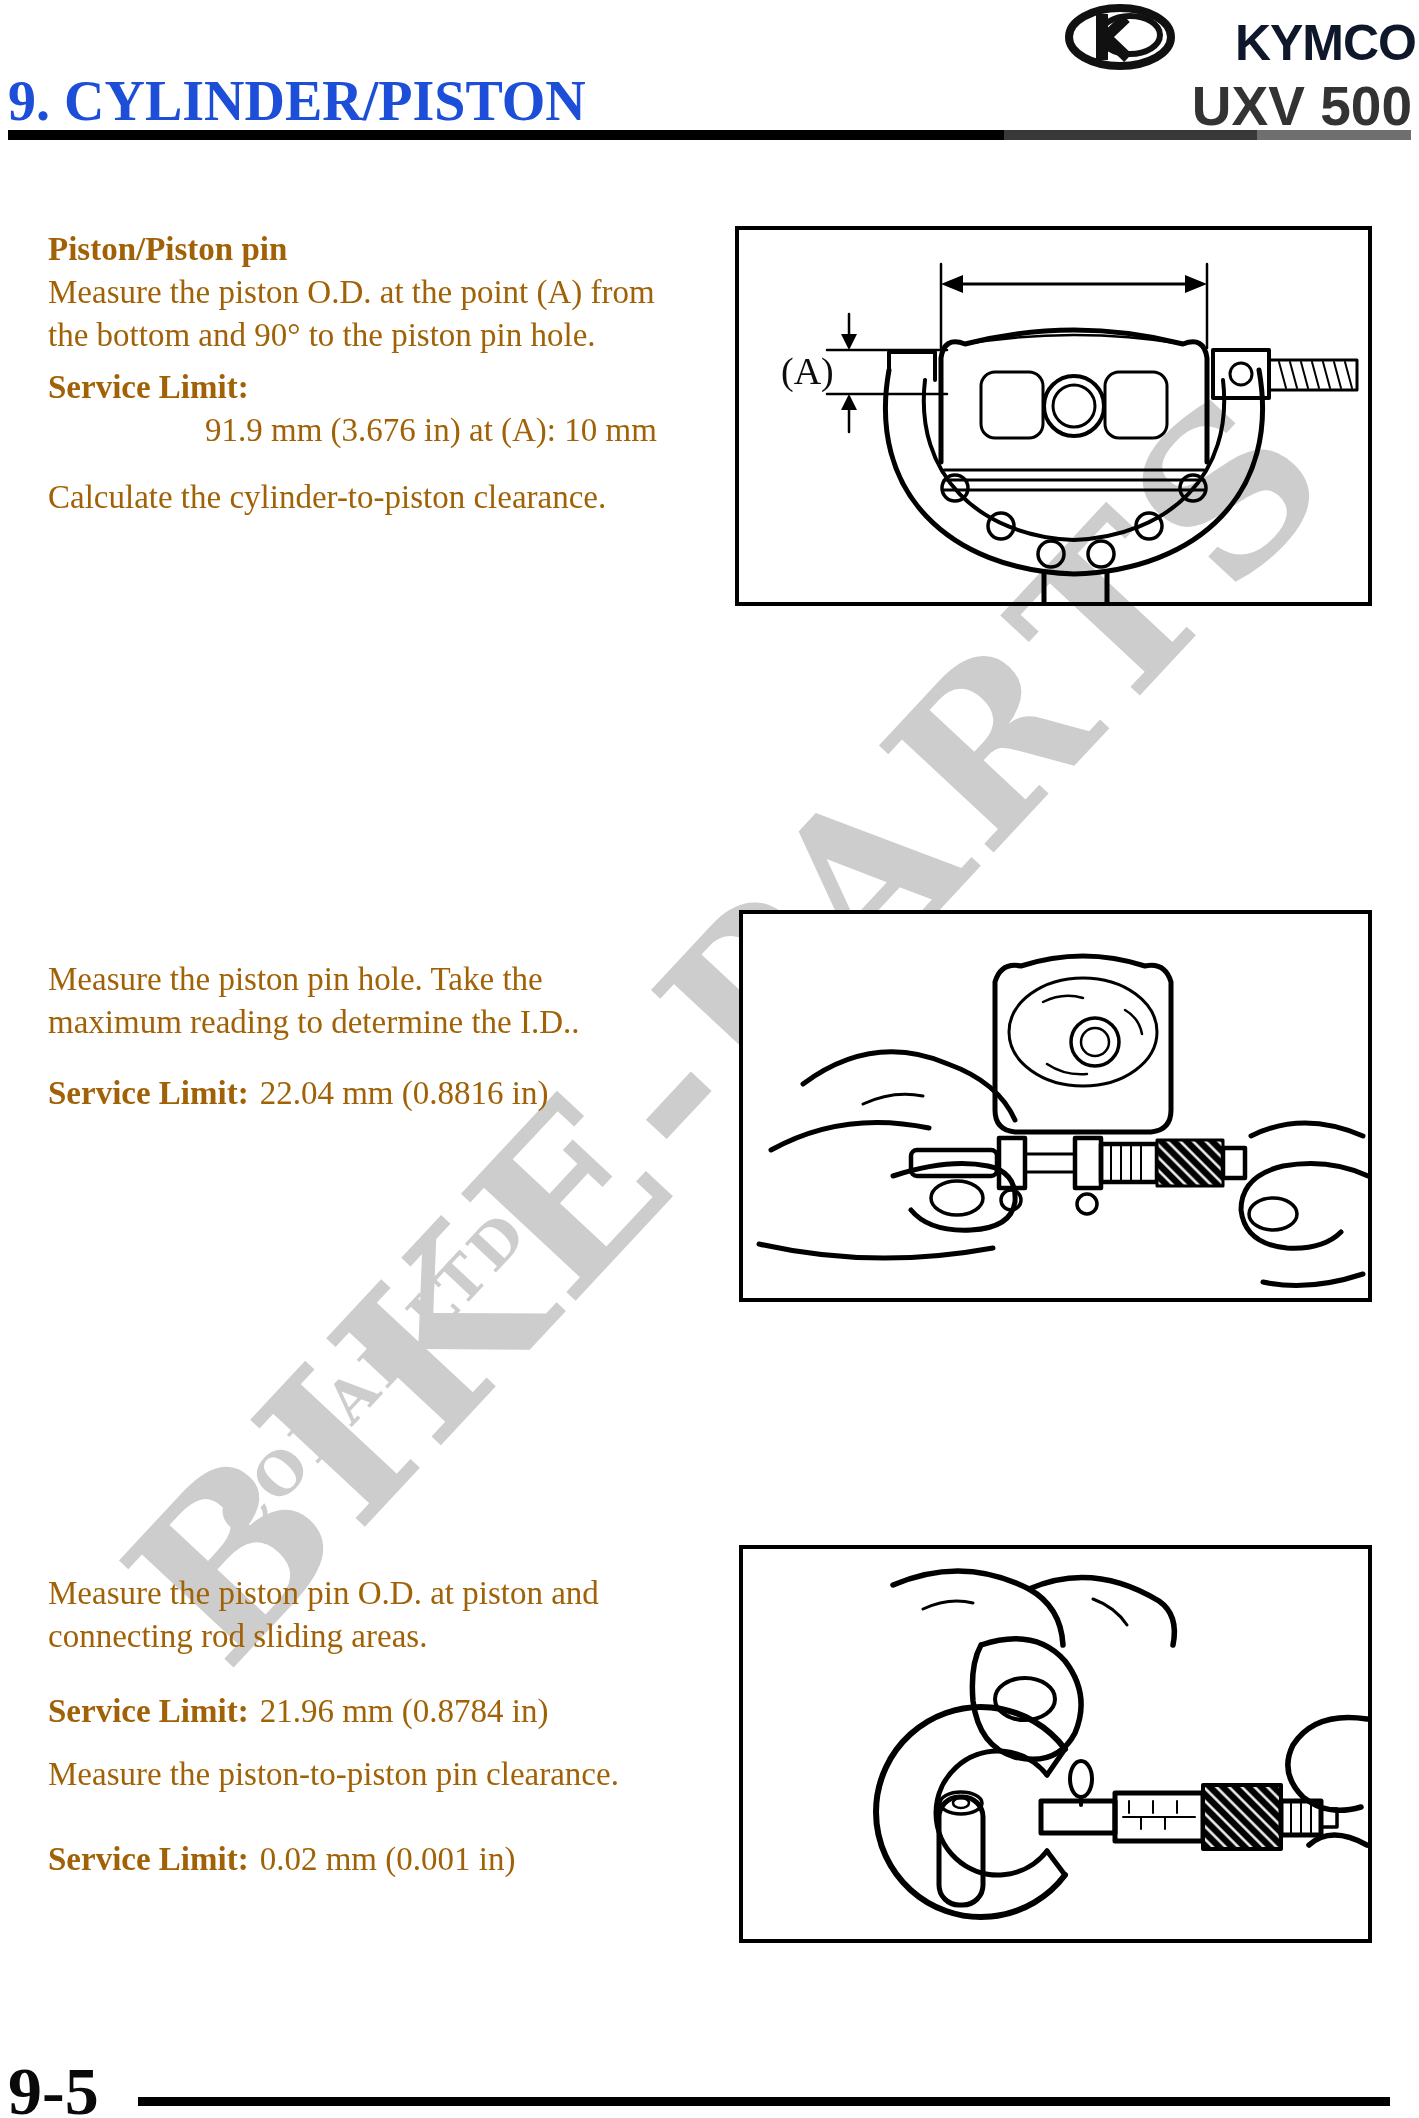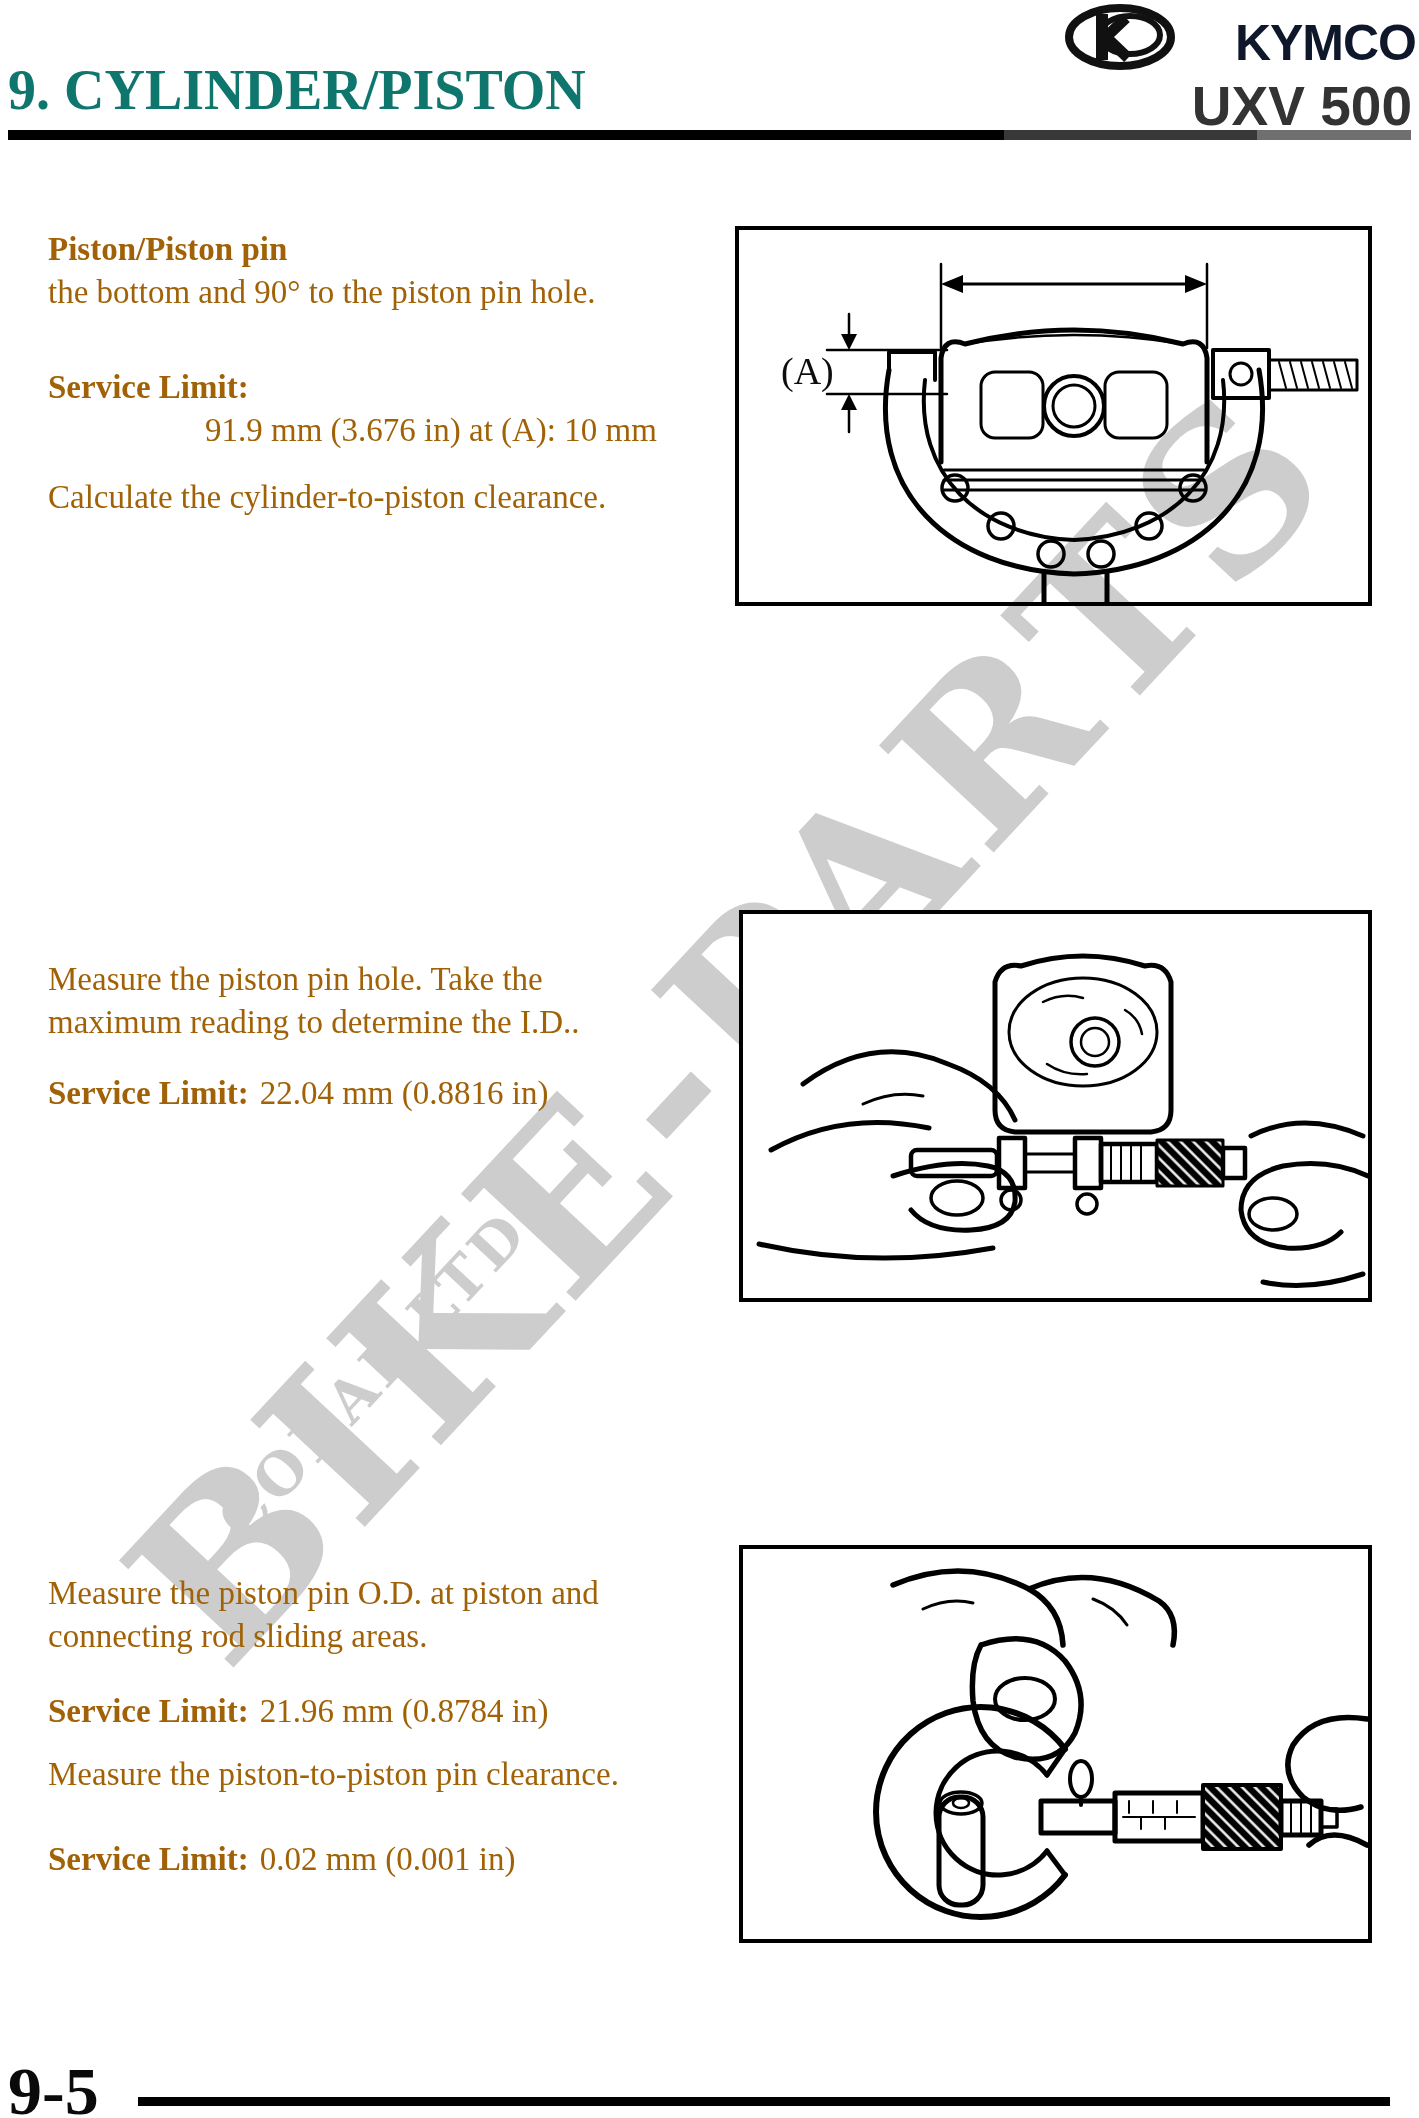--- a/index.html
+++ b/index.html
@@ -14,22 +14,22 @@
     position:absolute;left:1188px;top:6px;width:228px;z-index:3;
     font-family:"Liberation Sans","DejaVu Sans",sans-serif;
     font-size:50px;font-weight:bold;letter-spacing:-1px;color:#0f172a;text-align:right;margin-top:8px;
   }
   .model-name{
     position:absolute;left:1100px;top:74px;width:312px;z-index:3;
     font-family:"Liberation Sans","DejaVu Sans",sans-serif;
     font-size:55px;font-weight:bold;color:#333333;text-align:right;letter-spacing:0px;
   }
   .page-title{
-    position:absolute;left:8px;top:58px;z-index:3;
-    font-size:56px;font-weight:bold;letter-spacing:0px;color:#0f766e;white-space:nowrap;
+    position:absolute;left:8px;top:69px;z-index:3;
+    font-size:56px;font-weight:bold;letter-spacing:0px;color:#1d4ed8;white-space:nowrap;
   }
   .title-rule{
     position:absolute;left:8px;top:130px;width:1403px;height:10px;z-index:3;
     background:linear-gradient(to right,#000 0%,#000 71%,#383838 71%,#383838 89%,#6f6f6f 89%,#6f6f6f 100%);
   }
   
   .wm-big{
     position:absolute;left:-120px;top:885px;width:1700px;z-index:1;
     text-align:center;line-height:280px;
     font-family:"DejaVu Serif","Liberation Serif",serif;
@@ -88,20 +88,21 @@
       <path d="M62,14 L42,33 L64,54" stroke="#111" stroke-width="11" fill="none" stroke-linejoin="miter"></path>
     </svg>
   </div>
   <div class="brand-name">KYMCO</div>
   <div class="model-name">UXV 500</div>
   <div class="page-title">9. CYLINDER/PISTON</div>
   <div class="title-rule"></div>
 
   <div class="tx sec1-heading">Piston/Piston pin</div>
   <div class="tx sec1-para">
+    <div>Measure the piston O.D. at the point (A) from</div>
     <div>the bottom and 90° to the piston pin hole.</div>
   </div>
   <div class="tx sec1-sl-label">Service Limit:</div>
   <div class="tx sec1-sl-value">91.9 mm (3.676 in) at (A): 10 mm</div>
   <div class="tx sec1-note">Calculate the cylinder-to-piston clearance.</div>
 
   <div class="figbox fig1">
     <svg width="629" height="372" viewBox="0 0 629 372">
       <g stroke="#000" fill="none" stroke-width="4" stroke-linecap="round" stroke-linejoin="round">
 

